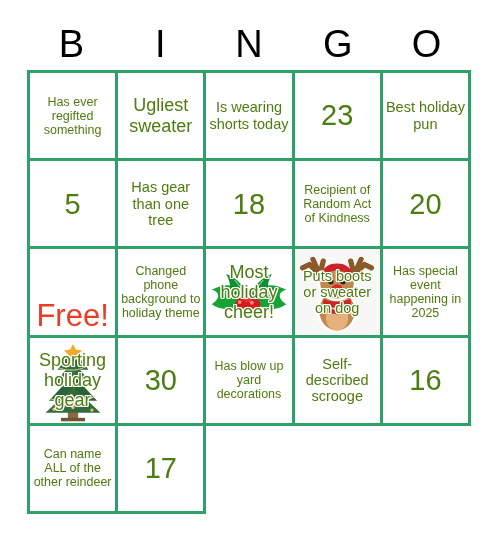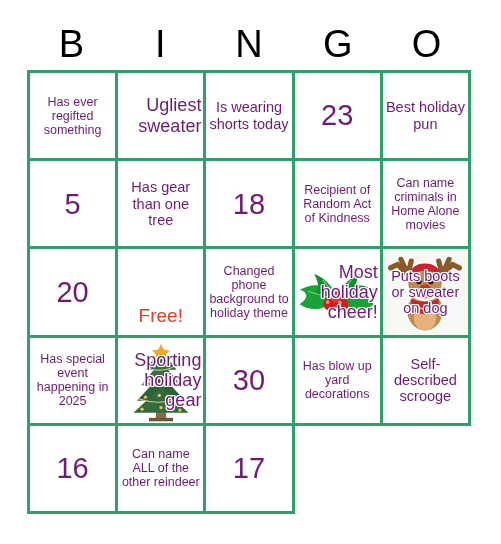--- a/index.html
+++ b/index.html
@@ -61,31 +61,31 @@
     align-items: center;
     justify-content: center;
     overflow: hidden;
     background: #ffffff;
   }
   .cell-text {
     position: relative;
     z-index: 3;
     text-align: center;
     line-height: 1.12;
-    color: #701a75;
+    color: #4d7c0f;
     padding: 0 2px;
     width: 100%;
     box-sizing: border-box;
     word-wrap: break-word;
   }
   .t-small  { font-size: 12.5px; }
   .t-medium { font-size: 14.5px; }
-  .t-large  { font-size: 18px; text-align: right; }
+  .t-large  { font-size: 18px; }
   .t-number { font-size: 29px; }
-  .t-free   { font-size: 19px; color: #ee3b24; margin-top: 48px; }
+  .t-free   { font-size: 31px; color: #ee3b24; margin-top: 48px; }
 
   
   .art {
     position: absolute;
     z-index: 1;
     pointer-events: none;
   }
   .art-reindeer {
     left: 50%;
     top: 50%;
@@ -149,23 +149,20 @@
         <div class="cell-text t-number">5</div>
       </div>
       <div class="cell">
         <div class="cell-text t-medium">Has gear than one tree</div>
       </div>
       <div class="cell">
         <div class="cell-text t-number">18</div>
       </div>
       <div class="cell">
         <div class="cell-text t-small">Recipient of Random Act of Kindness</div>
-      </div>
-      <div class="cell">
-        <div class="cell-text t-small">Can name criminals in Home Alone movies</div>
       </div>
       <div class="cell">
         <div class="cell-text t-number">20</div>
       </div>
       <div class="cell">
         <div class="cell-text t-free">Free!</div>
       </div>
       <div class="cell">
         <div class="cell-text t-small">Changed phone background to holiday theme</div>
       </div>

